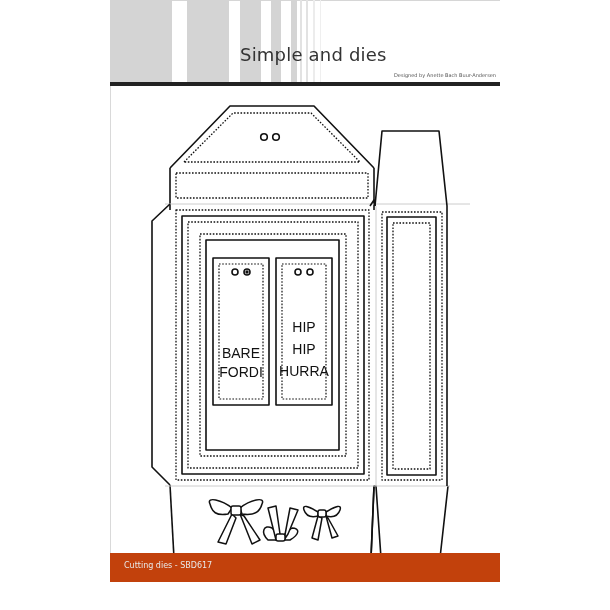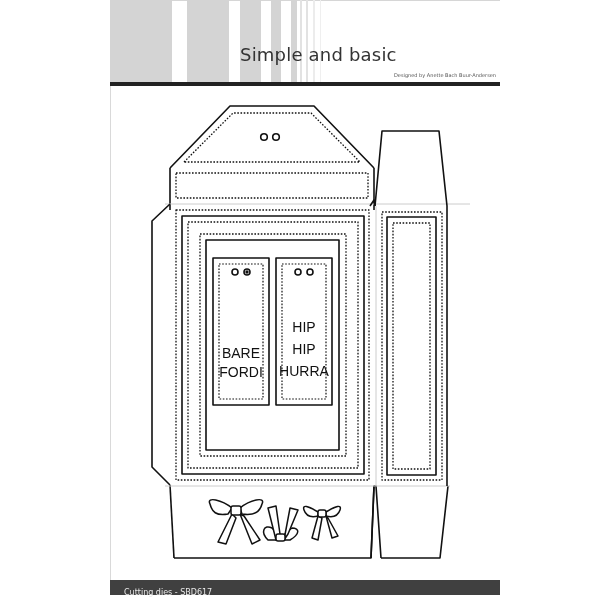--- a/index.html
+++ b/index.html
@@ -72,24 +72,24 @@
       position: absolute;
       left: 110px;
       top: 82px;
       width: 390px;
       height: 4px;
       background: #222222;
     }
     .footer {
       position: absolute;
       left: 110px;
-      top: 580px;
-      width: 390px;
-      height: 15px;
-      background: #404040;
+      top: 553px;
+      width: 390px;
+      height: 29px;
+      background: #c2410c;
     }
     .footer-text {
       position: absolute;
       left: 14px;
       top: 8px;
       font-size: 8px;
       color: #e8e8e8;
       white-space: nowrap;
       font-family: "DejaVu Sans", sans-serif;
     }
@@ -115,21 +115,21 @@
   <div class="header-top-line"></div>
   <div class="stripe" style="left:0;width:62px;"></div>
   <div class="stripe" style="left:77px;width:42px;"></div>
   <div class="stripe" style="left:130px;width:21px;"></div>
   <div class="stripe" style="left:161px;width:10px;"></div>
   <div class="stripe" style="left:181px;width:6px;"></div>
   <div class="stripe" style="left:190px;width:2px;background:#e2e2e2;"></div>
   <div class="stripe" style="left:196px;width:2px;background:#e2e2e2;"></div>
   <div class="stripe" style="left:203px;width:2px;background:#ececec;"></div>
   <div class="stripe" style="left:210px;width:1px;background:#efefef;"></div>
-  <div class="header-title">Simple and basic</div>
+  <div class="header-title">Simple and dies</div>
   <div class="header-subtitle">Designed by Anette Bach Buur-Andersen</div>
 </div>
 <div class="header-rule"></div>
 
 <svg class="diagram" width="610" height="610" viewBox="0 0 610 610">
   <g fill="none" stroke="#111111" stroke-width="1.6" stroke-linejoin="round">
 
     <path d="M170,168 L230,106 L314,106 L374,168"></path>
     <path d="M184,162 L233,113 L311,113 L360,162 Z" stroke-dasharray="1.6 1.6" stroke-width="1.3"></path>
 

